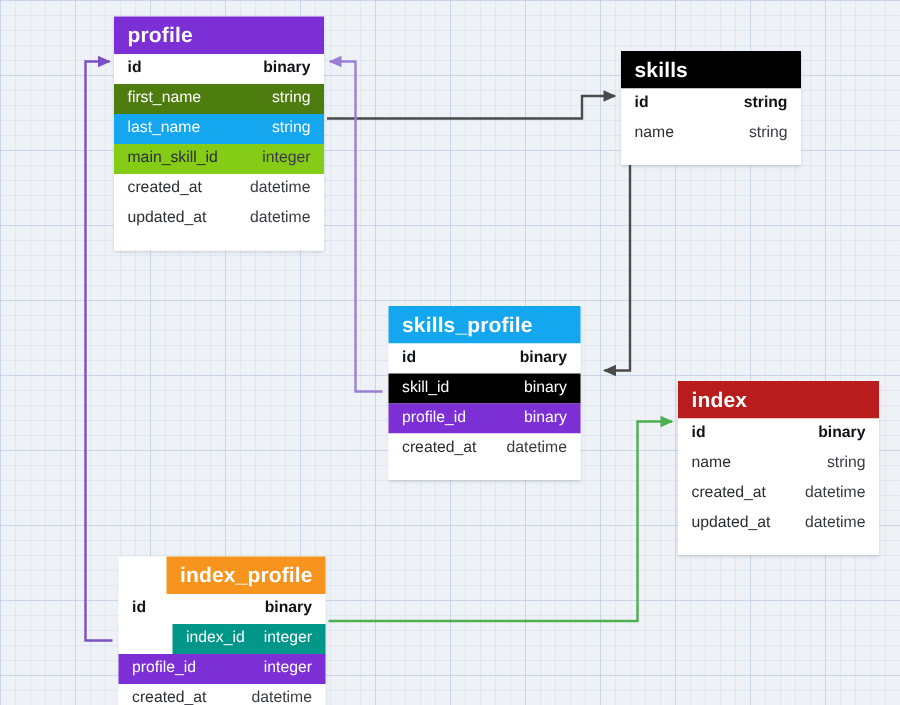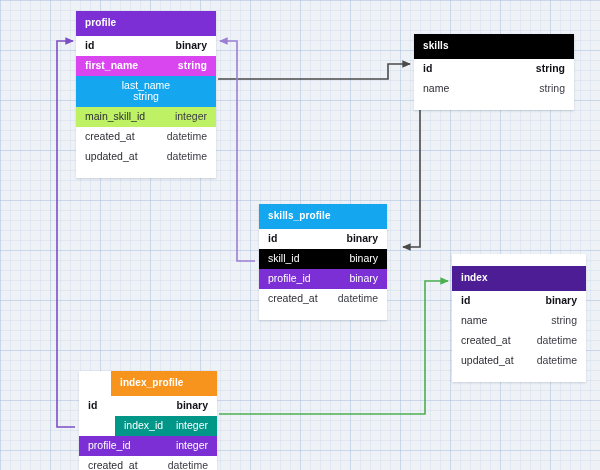--- a/index.html
+++ b/index.html
@@ -41,21 +41,21 @@
 
   .table-card {
     position: absolute;
     background: #ffffff;
     box-sizing: border-box;
     box-shadow: 0 1px 2px rgba(40,50,80,0.18);
     z-index: 5;
   }
 
   .table-title {
-    font-size: 10px;
+    font-size: 14px;
     font-weight: bold;
     color: #ffffff;
     padding: 6px 9px 7px 9px;
     line-height: 12px;
     letter-spacing: 0.1px;
     white-space: nowrap;
   }
 
   .field-row {
     display: flex;
@@ -115,43 +115,43 @@
       <path d="M 75 427 L 57 427 L 57 41 L 73 41" fill="none" stroke="#7b4fc4" stroke-width="1.6" marker-end="url(#arrow4)"></path>
     </svg>
 
   <div id="tables-layer">
       <div class="table-card" style="left: 76px; top: 11px; width: 140px;">
         <div class="table-title" style="background: rgb(123, 47, 212);">profile</div>
         <div class="field-row pk" style="background: rgb(255, 255, 255);">
           <span class="fname">id</span>
           <span class="ftype">binary</span>
         </div>
-        <div class="field-row hl" style="background: #d946ef; font-weight: bold;">
+        <div class="field-row hl" style="background: #4d7c0f;">
           <span class="fname">first_name</span>
           <span class="ftype">string</span>
         </div>
-        <div class="field-row hl" style="background: rgb(20, 167, 240); flex-direction: column;">
+        <div class="field-row hl" style="background: rgb(20, 167, 240);">
           <span class="fname">last_name</span>
           <span class="ftype">string</span>
         </div>
-        <div class="field-row " style="background: #bef264;">
+        <div class="field-row " style="background: #84cc16;">
           <span class="fname">main_skill_id</span>
           <span class="ftype">integer</span>
         </div>
         <div class="field-row " style="background: rgb(255, 255, 255);">
           <span class="fname">created_at</span>
           <span class="ftype">datetime</span>
         </div>
         <div class="field-row " style="background: rgb(255, 255, 255);">
           <span class="fname">updated_at</span>
           <span class="ftype">datetime</span>
         </div>
         <div class="table-foot"></div>
       </div>
-      <div class="table-card" style="left: 414px; top: 34px; width: 160px;">
+      <div class="table-card" style="left: 414px; top: 34px; width: 120px;">
         <div class="table-title" style="background: rgb(0, 0, 0);">skills</div>
         <div class="field-row pk" style="background: rgb(255, 255, 255);">
           <span class="fname">id</span>
           <span class="ftype">string</span>
         </div>
         <div class="field-row " style="background: rgb(255, 255, 255);">
           <span class="fname">name</span>
           <span class="ftype">string</span>
         </div>
         <div class="table-foot"></div>
@@ -170,21 +170,21 @@
           <span class="fname">profile_id</span>
           <span class="ftype">binary</span>
         </div>
         <div class="field-row " style="background: rgb(255, 255, 255);">
           <span class="fname">created_at</span>
           <span class="ftype">datetime</span>
         </div>
         <div class="table-foot"></div>
       </div>
       <div class="table-card" style="left: 452px; top: 254px; width: 134px;">
-        <div class="table-title" style="background: #4c1d95; margin-top: 12px;">index</div>
+        <div class="table-title" style="background: #b91c1c;">index</div>
         <div class="field-row pk" style="background: rgb(255, 255, 255);">
           <span class="fname">id</span>
           <span class="ftype">binary</span>
         </div>
         <div class="field-row " style="background: rgb(255, 255, 255);">
           <span class="fname">name</span>
           <span class="ftype">string</span>
         </div>
         <div class="field-row " style="background: rgb(255, 255, 255);">
           <span class="fname">created_at</span>

